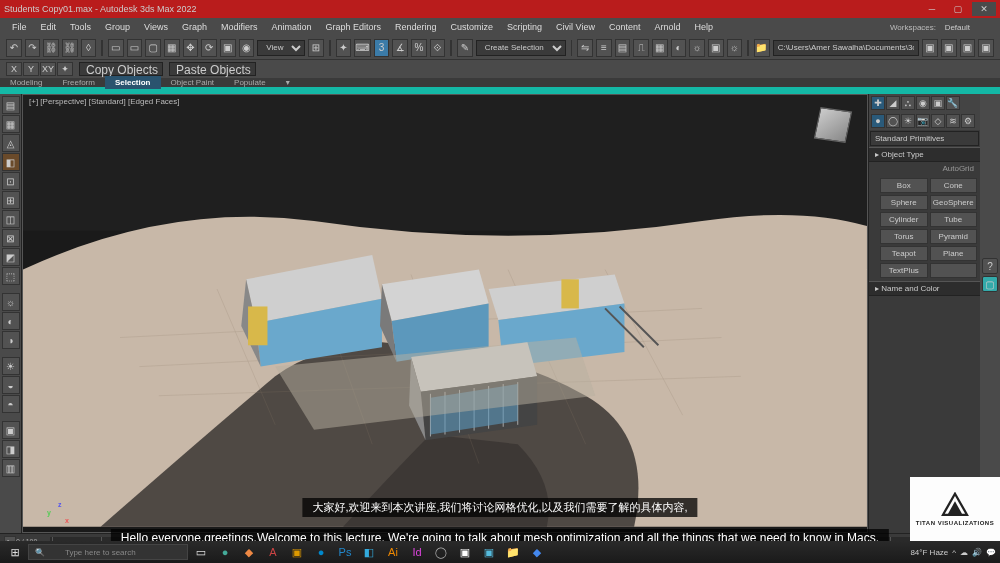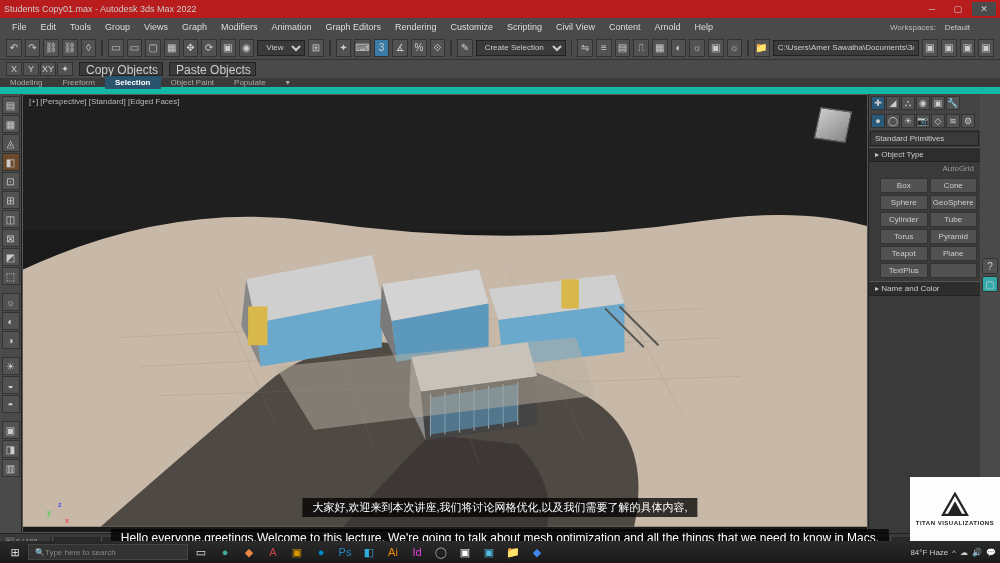--- a/index.html
+++ b/index.html
@@ -385,21 +385,21 @@
 <div class="brand">
   <svg class="brand-logo" viewBox="0 0 40 34">
     <path d="M20 2 L36 30 L4 30 Z" fill="none" stroke="#222" stroke-width="3"></path>
     <path d="M20 12 L30 30 L10 30 Z" fill="#222"></path>
   </svg>
   <div class="brand-text">TITAN VISUALIZATIONS</div>
 </div>
 
 <div class="taskbar">
   <div class="tb-item">⊞</div>
-  <div class="tb-search">🔍 <span style="margin-left:0">Type here to search</span></div>
+  <div class="tb-search">🔍 <span style="margin-left:20px">Type here to search</span></div>
   <div class="tb-item">▭</div>
   <div class="tb-item" style="color:#4a9">●</div>
   <div class="tb-item" style="color:#e84">◆</div>
   <div class="tb-item" style="color:#c44">A</div>
   <div class="tb-item" style="color:#d90">▣</div>
   <div class="tb-item" style="color:#08c">●</div>
   <div class="tb-item" style="color:#28c">Ps</div>
   <div class="tb-item" style="color:#3ad">◧</div>
   <div class="tb-item" style="color:#e80">Ai</div>
   <div class="tb-item" style="color:#d4d">Id</div>

